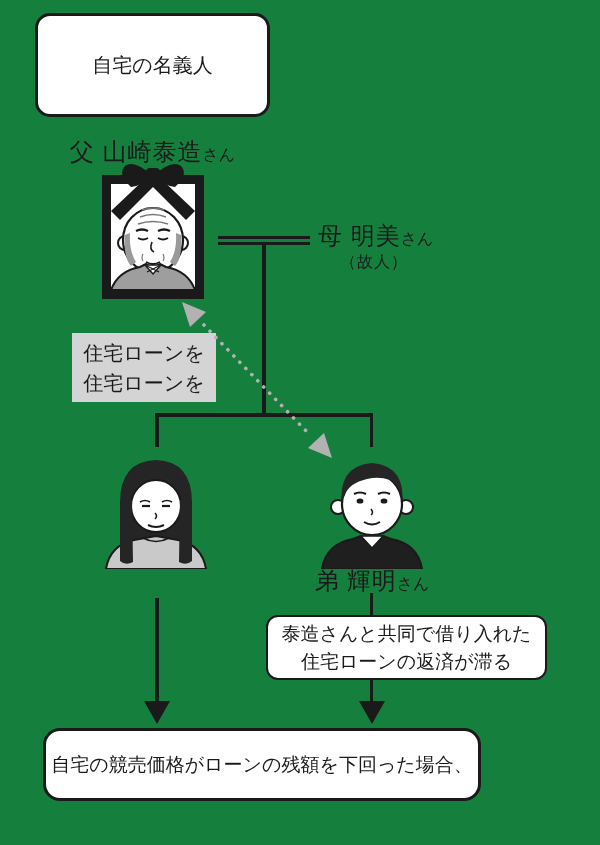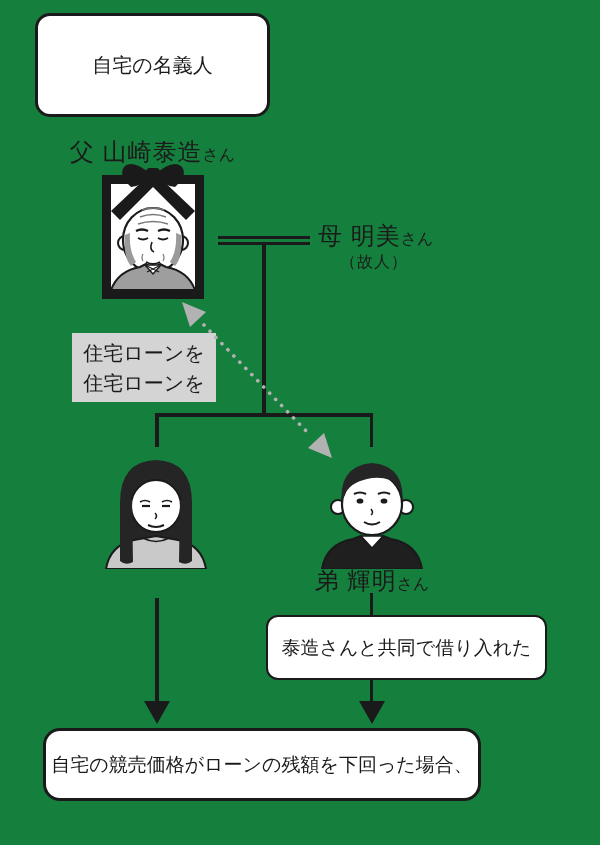--- a/index.html
+++ b/index.html
@@ -160,19 +160,20 @@
 
   <div class="vline" style="left:155px;top:598px;height:106px;"></div>
   <div class="arrowhead" style="left:144px;top:701px;"></div>
 
   <div class="vline" style="left:369.5px;top:593px;height:24px;"></div>
   <div class="vline" style="left:369.5px;top:678px;height:26px;"></div>
   <div class="arrowhead" style="left:358.5px;top:701px;"></div>
 
   <div class="rbox" style="left:230px;top:615px;width:281px;height:65px;border-width:2.5px;border-radius:12px;margin-left:36px;">
     <div class="bline" style="font-size:19px;line-height:28px;">泰造さんと共同で借り入れた</div>
+    <div class="bline" style="font-size:19px;line-height:28px;">住宅ローンの返済が滞る</div>
   </div>
 
   <div class="rbox" style="left:43px;top:728px;width:438px;height:73px;border-radius:17px;">
     <div class="bline" style="font-size:19px;">自宅の競売価格がローンの残額を下回った場合、</div>
   </div>
 
 </div>
 
 </body></html>

